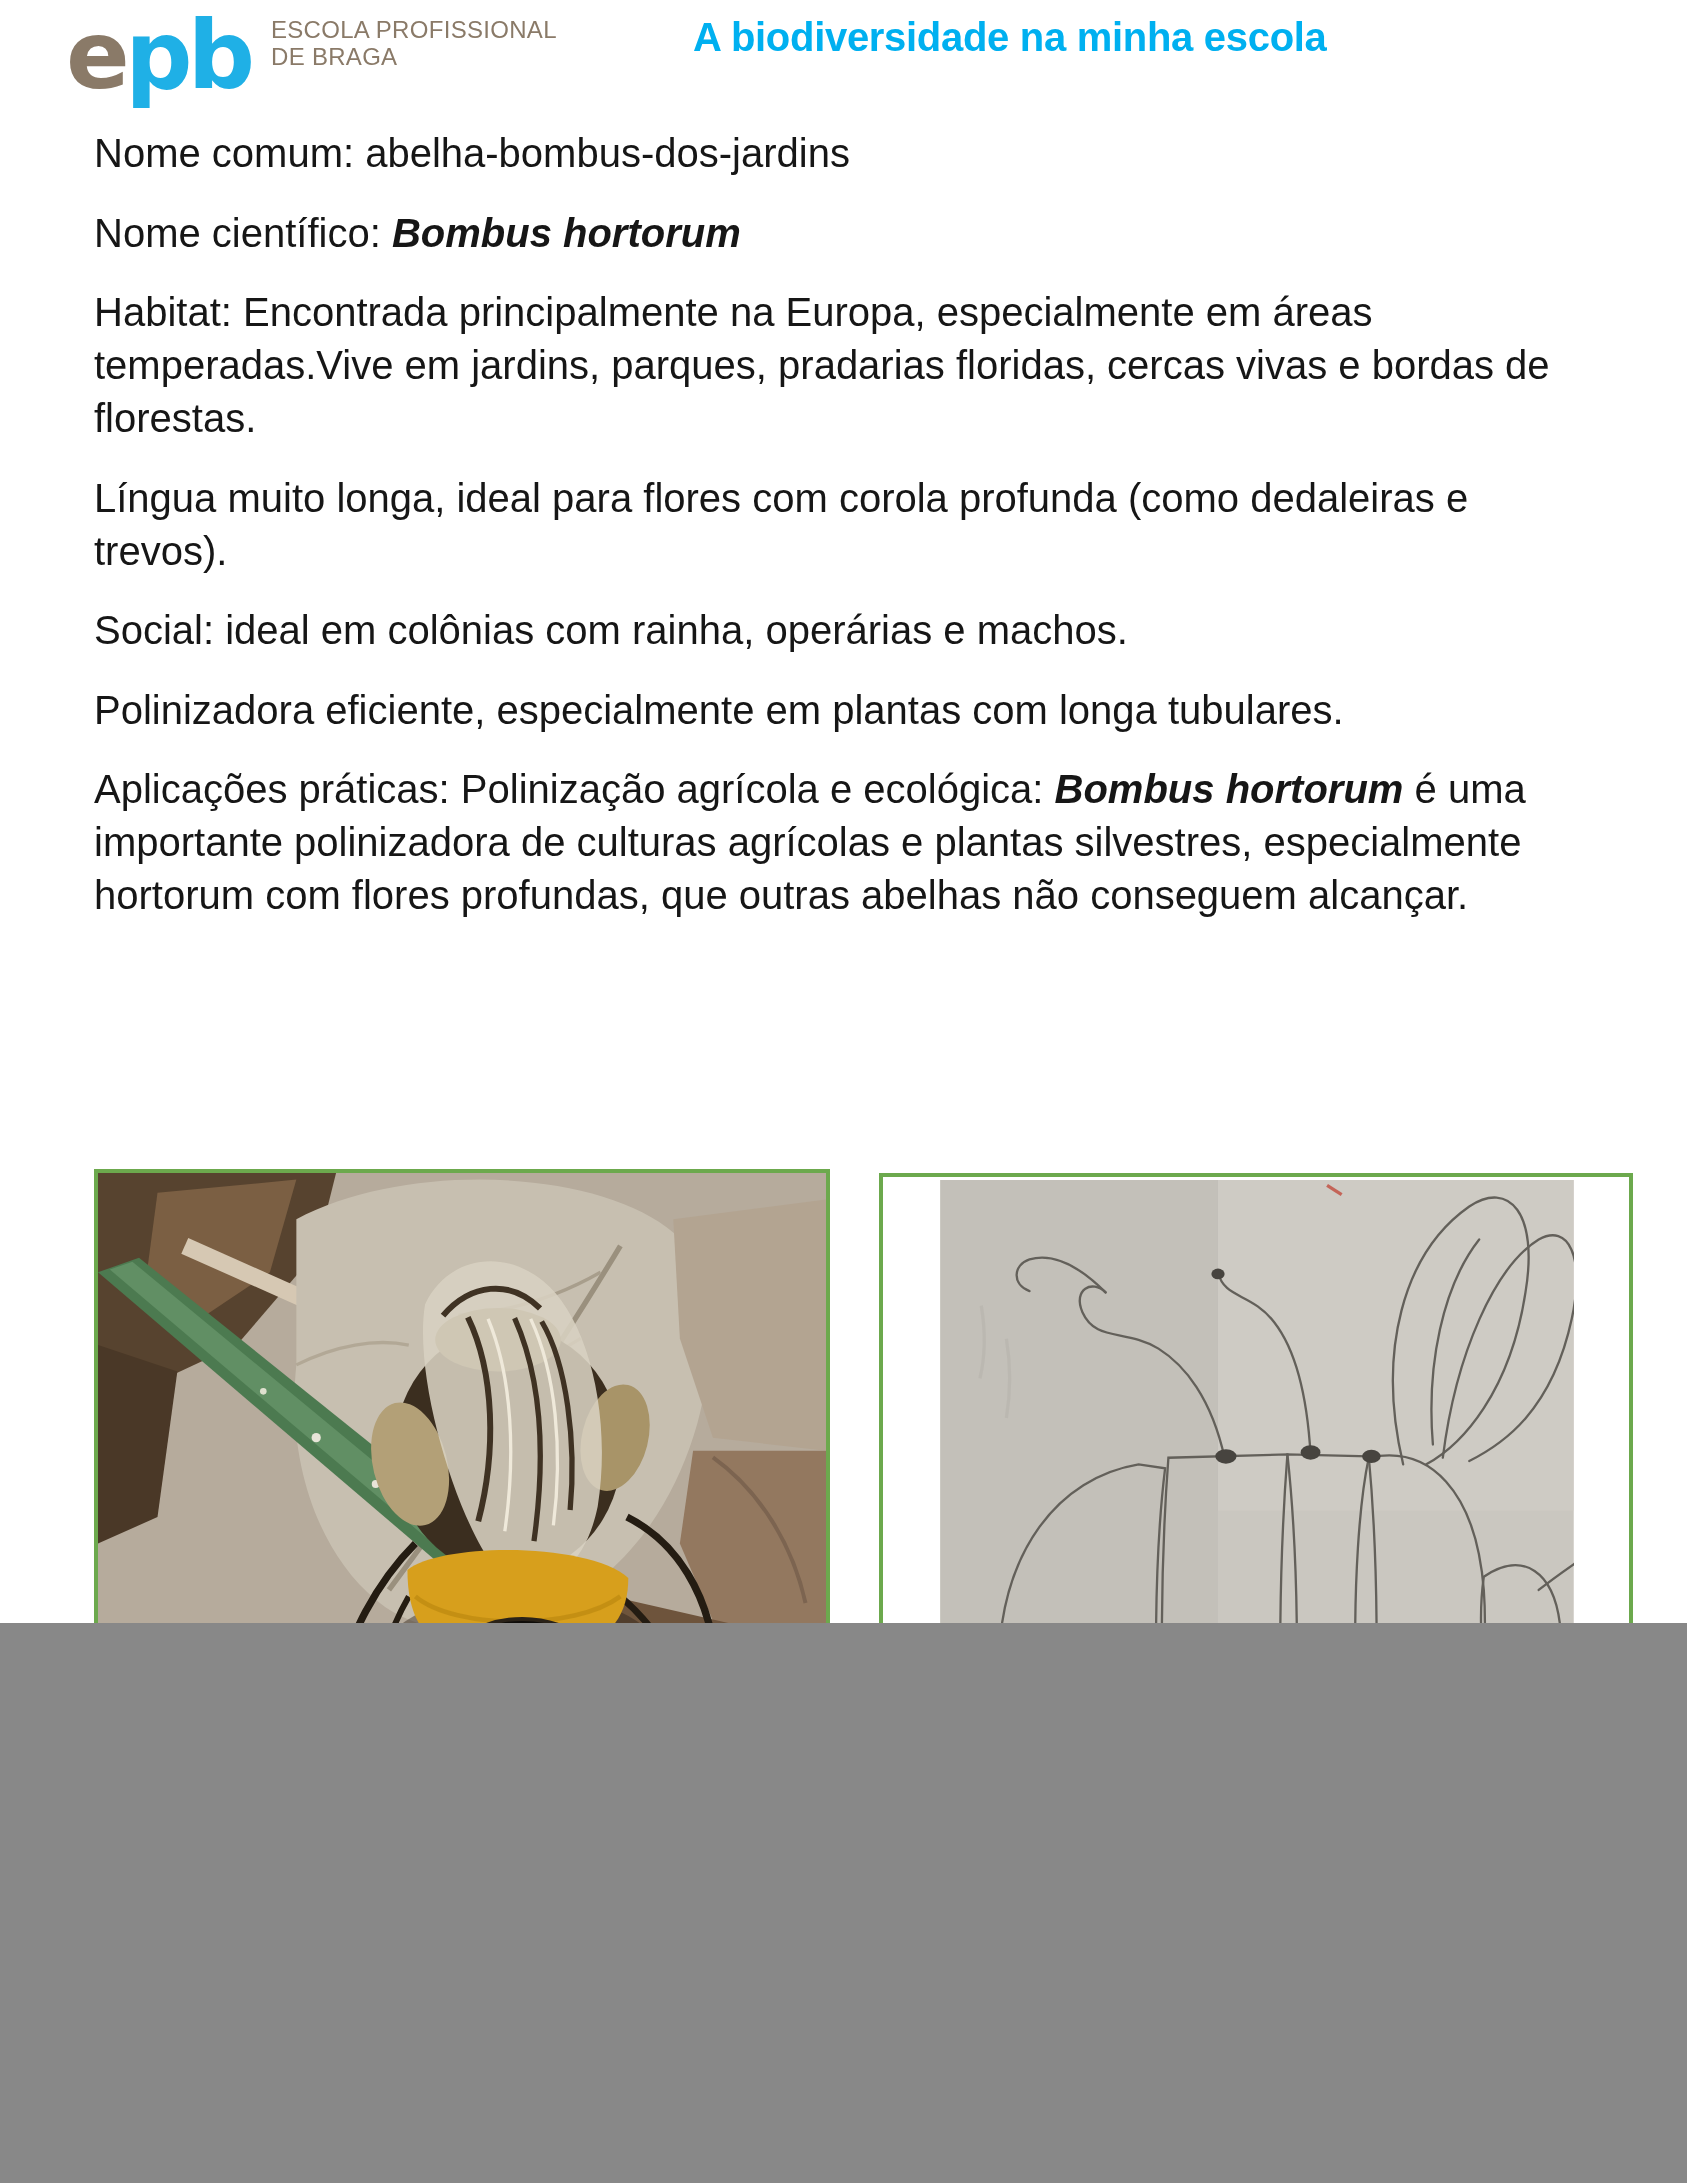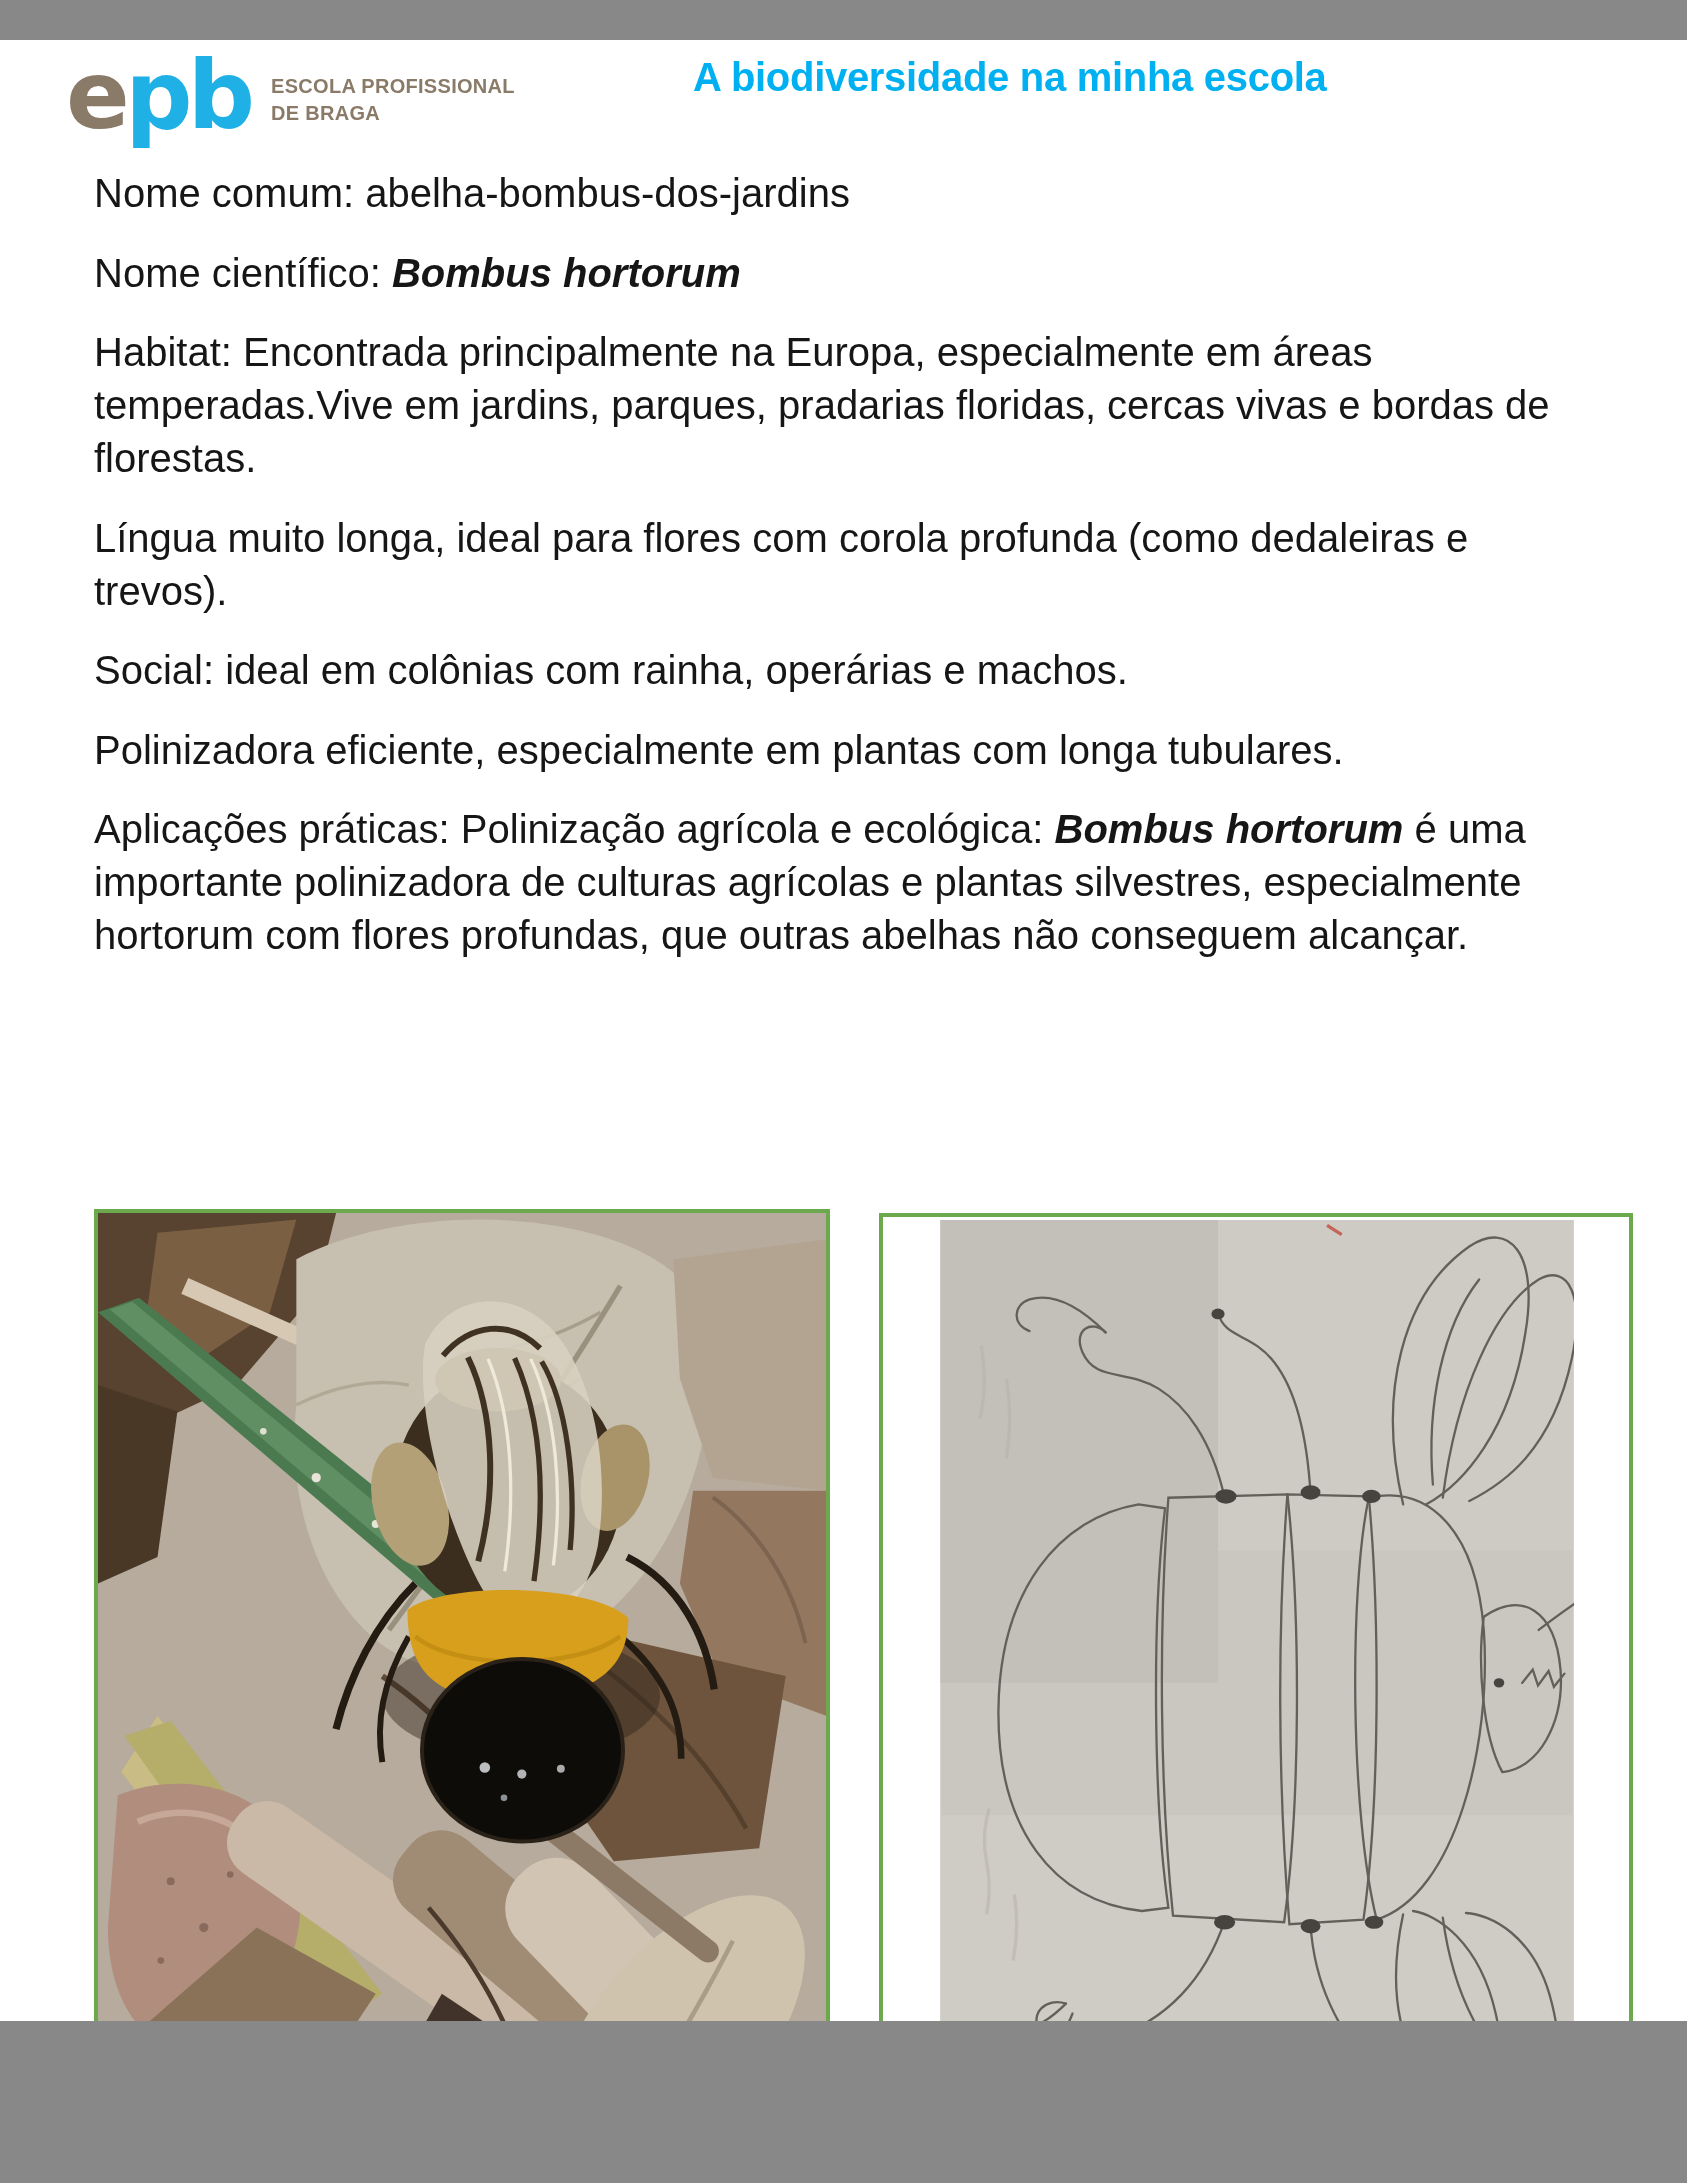--- a/index.html
+++ b/index.html
@@ -1,28 +1,28 @@
 <!DOCTYPE html>
 <html style="--accent-green: #6ca94d; --title-blue: #00b0f0; --logo-taupe: #8a7a68;font-size:10.6px"><head>
 <meta charset="utf-8">
 <style>
   html,body{margin:0;padding:0;background:#888;}
   .page{
-    position:relative; width:1687px; height:1981px; background:#ffffff;
-    font-family:"Liberation Sans", sans-serif; overflow:hidden;margin-top:40px;
+    position:relative; width:1687px; height:1623px; background:#ffffff;
+    font-family:"Liberation Sans", sans-serif; overflow:hidden;
   }
   
   .logo{position:absolute; left:66px; top:9.3px;}
   .logo-letters{
     font-family:"DejaVu Sans", sans-serif; font-weight:700;
     font-size:94px; line-height:1; letter-spacing:-4.6px;
   }
   .logo-name{
-    position:absolute; left:271px; top:33px;
-    font-weight:700; font-size:20px; line-height:26.5px;
+    position:absolute; left:271px; top:17px;
+    font-weight:400; font-size:24px; line-height:26.5px;
     letter-spacing:0.3px; color:var(--logo-taupe,#8a7a68);
   }
   .doc-title{
     position:absolute; left:693px; top:14.6px;
     font-weight:700; font-size:40px; letter-spacing:-0.3px;
     color:var(--title-blue,#00b0f0); white-space:nowrap;
   }
   
   .text-block{position:absolute; left:94px; top:127px; width:1561px; color:#161616;}
   .text-block p{margin:0 0 26.5px 0; font-size:40px; line-height:53px; white-space:nowrap;}

